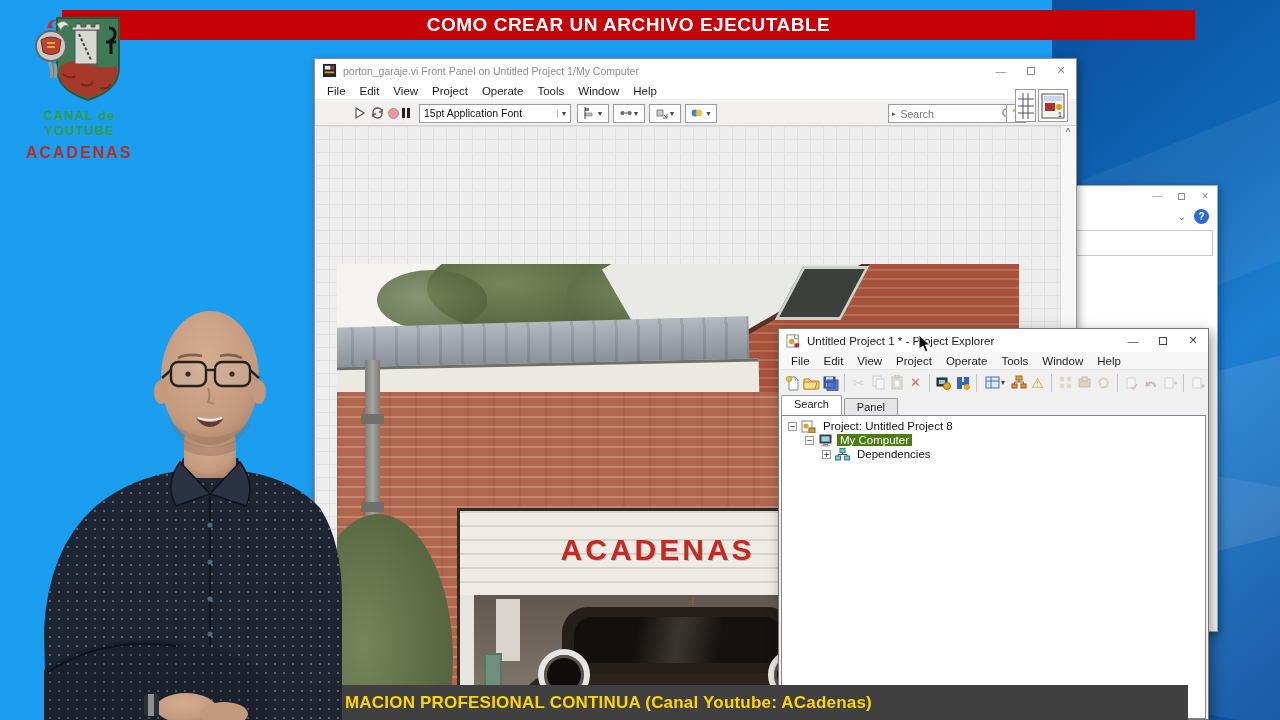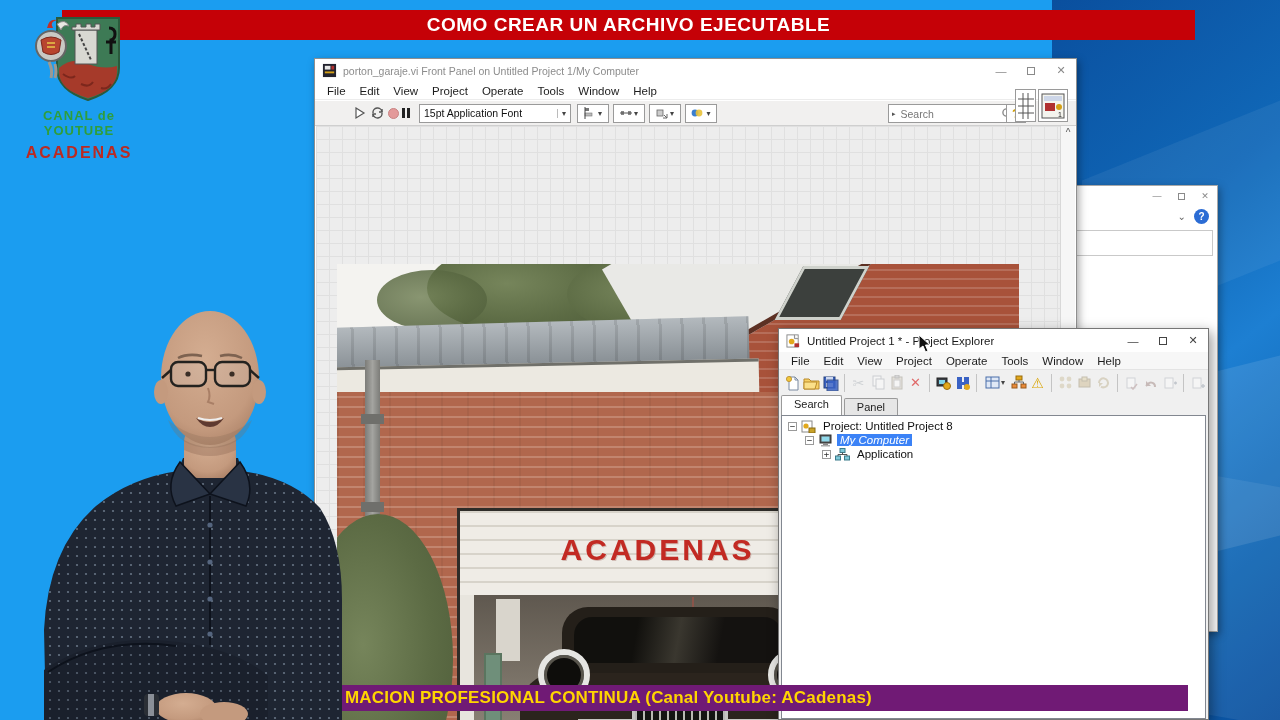--- a/index.html
+++ b/index.html
@@ -120,26 +120,26 @@
   .glyph-cut{color:#8fa3b8;font-size:14px;}
   #pe-tabs{position:absolute;left:2px;right:2px;top:66px;height:20px;display:flex;align-items:flex-end;}
   .tab{font-size:11px;color:#222;padding:2px 12px 3px;border:1px solid #9a9a9a;border-bottom:none;background:#e6e6e6;margin-right:2px;border-radius:2px 2px 0 0;position:relative;top:1px;}
   .tab.active{background:#fff;padding-bottom:5px;top:0;}
   #pe-tree{position:absolute;left:2px;right:2px;top:86px;bottom:0;background:#fff;border:1px solid #828790;padding-top:3px;overflow:hidden;}
   .tree-row{display:flex;align-items:center;height:14px;font-size:11.5px;color:#111;white-space:nowrap;}
   .expander{width:9px;height:9px;border:1px solid #9a9a9a;background:#fff;color:#333;font-size:9px;line-height:7px;text-align:center;flex:0 0 auto;margin-right:4px;font-family:"DejaVu Sans Mono",monospace;}
   .expander.none{visibility:hidden;}
   .tree-ico{width:15px;height:13px;flex:0 0 auto;margin-right:4px;}
   .tree-label{padding:0 3px;}
-  .tree-row.selected .tree-label{background:#3b82f6;color:#fff;font-style:italic;}
+  .tree-row.selected .tree-label{background:#4d7c0f;color:#fff;}
 
   
   #top-banner{position:absolute;left:62px;top:10px;width:1133px;height:30px;background:#c50107;z-index:40;display:flex;align-items:center;justify-content:center;}
   #top-banner span{color:#ffffff;font-weight:bold;font-size:19px;letter-spacing:.5px;}
-  #bottom-banner{position:absolute;left:62px;top:685px;width:1126px;height:26px;background:#701a75;z-index:40;display:flex;align-items:center;}
+  #bottom-banner{position:absolute;left:62px;top:685px;width:1126px;height:36px;background:#404040;z-index:40;display:flex;align-items:center;}
   #bottom-banner span{position:absolute;left:283px;color:#ffd500;font-weight:bold;font-size:17px;letter-spacing:.2px;}
   #logo{position:absolute;left:14px;top:12px;width:130px;z-index:45;text-align:center;}
   #logo .crest{display:block;margin:0 auto;}
   #logo .l1{display:block;color:#2f9e3b;font-weight:bold;font-size:13px;letter-spacing:1px;margin-top:4px;}
   #logo .l2{display:block;color:#bb2a22;font-weight:bold;font-size:16px;letter-spacing:2px;margin-top:6px;}
   #person{position:absolute;left:28px;top:300px;z-index:50;}
   #cursor{position:absolute;left:918px;top:334px;z-index:70;}
 </style>
 </head>
 <body>
@@ -522,21 +522,21 @@
           <span class="tree-label">My Computer</span>
         </div>
         <div class="tree-row" style="padding-left: 40px;">
           <span class="expander">+</span>
           <span class="tree-ico"><svg width="15" height="13" viewBox="0 0 15 13">
               <rect x="5" y="0.5" width="5" height="4" fill="#7fc8d8" stroke="#3a7a8a"></rect>
               <rect x="0.5" y="8" width="5" height="4" fill="#7fc8d8" stroke="#3a7a8a"></rect>
               <rect x="9.5" y="8" width="5" height="4" fill="#7fc8d8" stroke="#3a7a8a"></rect>
               <path d="M7.5 4.5v2M3 8V6.5h9V8" fill="none" stroke="#555"></path>
             </svg></span>
-          <span class="tree-label">Application</span>
+          <span class="tree-label">Dependencies</span>
         </div>
       </div>
   </div>
 
   <div id="top-banner">
     <span>COMO CREAR UN ARCHIVO EJECUTABLE</span>
   </div>
   <div id="bottom-banner">
     <span>MACION PROFESIONAL CONTINUA  (Canal Youtube: ACadenas)</span>
   </div>

